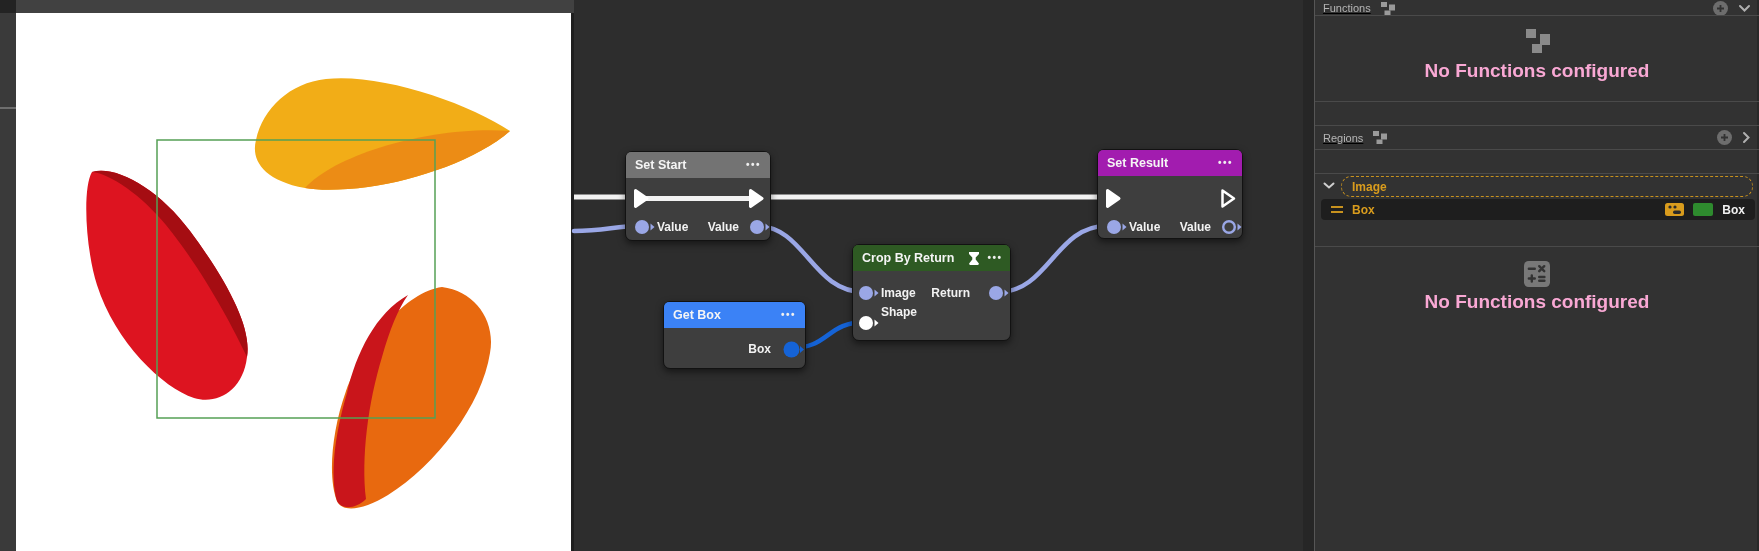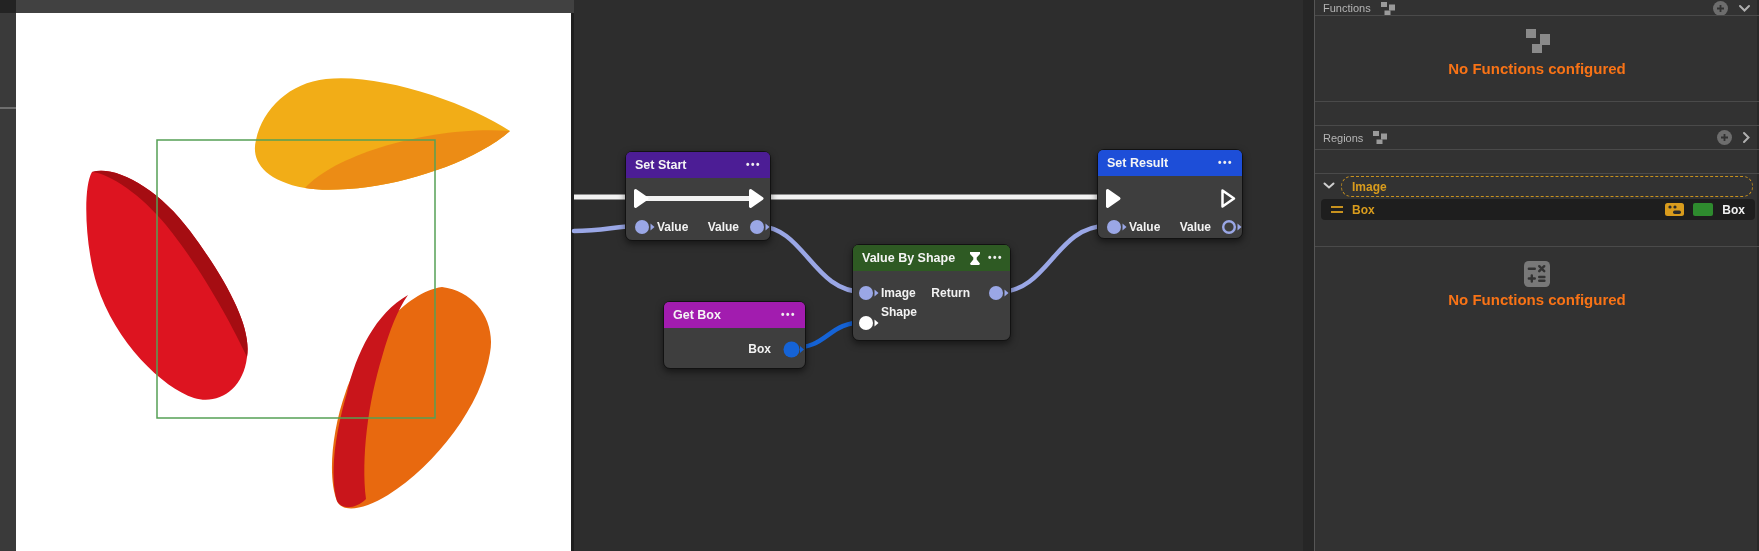--- a/index.html
+++ b/index.html
@@ -28,26 +28,26 @@
   .node-title{color:#f5f5f5;font-size:12.5px;font-weight:bold;flex:0 0 auto;}
   .node-header .hspacer{flex:1;}
   .node-menu{color:#f0f0f0;font-size:10px;letter-spacing:1.5px;font-weight:bold;line-height:1;}
   .pin{position:absolute;line-height:0;}
   .pin-label{position:absolute;color:#f2f2f2;font-size:12px;font-weight:bold;line-height:14px;}
   .passthrough{position:absolute;left:10px;right:10px;top:44px;height:5px;background:#f2f2f2;}
 
   
   .panel{left:1315px;top:0;width:444px;height:551px;background:#323232;
          border-right:2px solid #282828;box-sizing:border-box;}
-  .prow{position:absolute;left:0;width:444px;display:flex;align-items:center;padding:0 8px;box-sizing:border-box;gap:10px;}
+  .prow{position:absolute;left:0;width:444px;display:flex;align-items:center;padding:0 8px;box-sizing:border-box;gap:10px;text-decoration:underline;}
   .plabel{color:#b5b5b5;font-size:11px;}
   .pspacer{flex:1;}
   .sep{position:absolute;left:0;width:444px;height:1px;background:#4a4a4a;}
   .empty-wrap{position:absolute;left:0;width:444px;text-align:center;}
-  .empty-text{color:#f97316;font-size:15px;font-weight:600;}
+  .empty-text{color:#f9a8d4;font-size:19px;font-weight:600;}
   .plus-btn,.chev-btn{display:inline-flex;line-height:0;}
 
   .item-chevron{position:absolute;left:8px;line-height:0;}
   .image-sel{position:absolute;left:26px;right:4px;top:176px;height:21px;
              border:1px dashed #c8921e;border-radius:10px;box-sizing:border-box;
              display:flex;align-items:center;padding:0 10px;}
   .amber-text{color:#d99c1d;font-size:12px;font-weight:bold;}
   .box-row{position:absolute;left:6px;right:2px;top:199px;height:21px;background:#1e1e1e;
            border-radius:4px;display:flex;align-items:center;padding:0 10px;gap:9px;box-sizing:border-box;}
   .white-text{color:#f0f0f0;font-size:12px;font-weight:bold;}
@@ -87,21 +87,21 @@
   <svg class="abs" style="left:0;top:0" width="1759" height="551">
     <path d="M574,197 L640,197" fill="none" stroke-width="5" stroke="#f2f2f2"></path>
     <path d="M760,197 L1107,197" fill="none" stroke-width="5" stroke="#f2f2f2"></path>
     <path d="M574,231 C605,231 615,226 640,226" fill="none" stroke-width="4.5" stroke-linecap="round" stroke="#9aa7e6"></path>
     <path d="M757,226 C805,226 812,292 864,292" fill="none" stroke-width="4.5" stroke-linecap="round" stroke="#9aa7e6"></path>
     <path d="M999,292 C1048,292 1056,226 1106,226" fill="none" stroke-width="4.5" stroke-linecap="round" stroke="#9aa7e6"></path>
     <path d="M791,348 C830,348 826,322 866,322" fill="none" stroke-width="4.5" stroke-linecap="round" stroke="#1563d6"></path>
   </svg>
 
   <div class="node" style="left:625px;top:151px;width:146px;height:90px">
-    <div class="node-header" style="background: #4c1d95;">
+    <div class="node-header" style="background: #737373;">
       <span class="node-title">Set Start</span>
       <span class="hspacer"></span>
       <span class="node-menu">•••</span>
     </div>
     <div class="passthrough"></div>
     <span class="pin" style="left:7px;top:36px">
       <svg width="17" height="21">
           <path d="M2.5 2.5 L14 10.5 L2.5 18.5 Z" fill="#fff" stroke="#fff" stroke-width="3" stroke-linejoin="round"></path>
         </svg>
     </span>
@@ -121,21 +121,21 @@
     <span class="pin" style="left:123px;top:67px">
       <svg width="22" height="16">
           <circle cx="8" cy="8" r="7" fill="#9aa7e6"></circle>
           <path d="M16.5 4.5 L20.5 8 L16.5 11.5 Z" fill="#9aa7e6"></path>
         </svg>
     </span>
   </div>
 
   <div class="node" style="left:852px;top:244px;width:159px;height:97px">
     <div class="node-header" style="background: rgb(46, 90, 35);">
-      <span class="node-title">Value By Shape</span>
+      <span class="node-title">Crop By Return</span>
       <span class="hspacer"></span>
       <span class="pin" style="position:static">
         <svg width="12" height="13" viewBox="0 0 12 13">
             <path d="M1 0 h10 v2 L7.7 5.4 v2.2 l3 3.6 a1.2 1.2 0 0 1 -.95 1.8 H2.25 a1.2 1.2 0 0 1 -.95 -1.8 l3 -3.6 V5.4 L1 2 Z" fill="#fff"></path>
           </svg>
       </span>
       <span class="node-menu">•••</span>
     </div>
     <span class="pin" style="left:5px;top:40px">
       <svg width="22" height="16">
@@ -154,36 +154,36 @@
     <span class="pin" style="left:5px;top:70px">
       <svg width="22" height="16">
           <circle cx="8" cy="8" r="7" fill="#ffffff"></circle>
           <path d="M16.5 4.5 L20.5 8 L16.5 11.5 Z" fill="#ffffff"></path>
         </svg>
     </span>
     <span class="pin-label" style="left:28px;top:60px">Shape</span>
   </div>
 
   <div class="node" style="left:663px;top:301px;width:143px;height:68px">
-    <div class="node-header" style="background: #a21caf;">
+    <div class="node-header" style="background: #3b82f6;">
       <span class="node-title">Get Box</span>
       <span class="hspacer"></span>
       <span class="node-menu">•••</span>
     </div>
     <span class="pin-label" style="right:34px;top:40px">Box</span>
     <span class="pin" style="left:119px;top:39px">
       <svg width="22" height="17">
           <circle cx="8.5" cy="8.5" r="8" fill="#1563d6"></circle>
           <path d="M17 5 L21 8.5 L17 12 Z" fill="#1563d6"></path>
         </svg>
     </span>
   </div>
 
   <div class="node" style="left:1097px;top:149px;width:146px;height:90px">
-    <div class="node-header" style="background: #1d4ed8;">
+    <div class="node-header" style="background: #a21caf;">
       <span class="node-title">Set Result</span>
       <span class="hspacer"></span>
       <span class="node-menu">•••</span>
     </div>
     <span class="pin" style="left:7px;top:38px">
       <svg width="17" height="21">
           <path d="M2.5 2.5 L14 10.5 L2.5 18.5 Z" fill="#fff" stroke="#fff" stroke-width="3" stroke-linejoin="round"></path>
         </svg>
     </span>
     <span class="pin" style="left:122px;top:38px">

